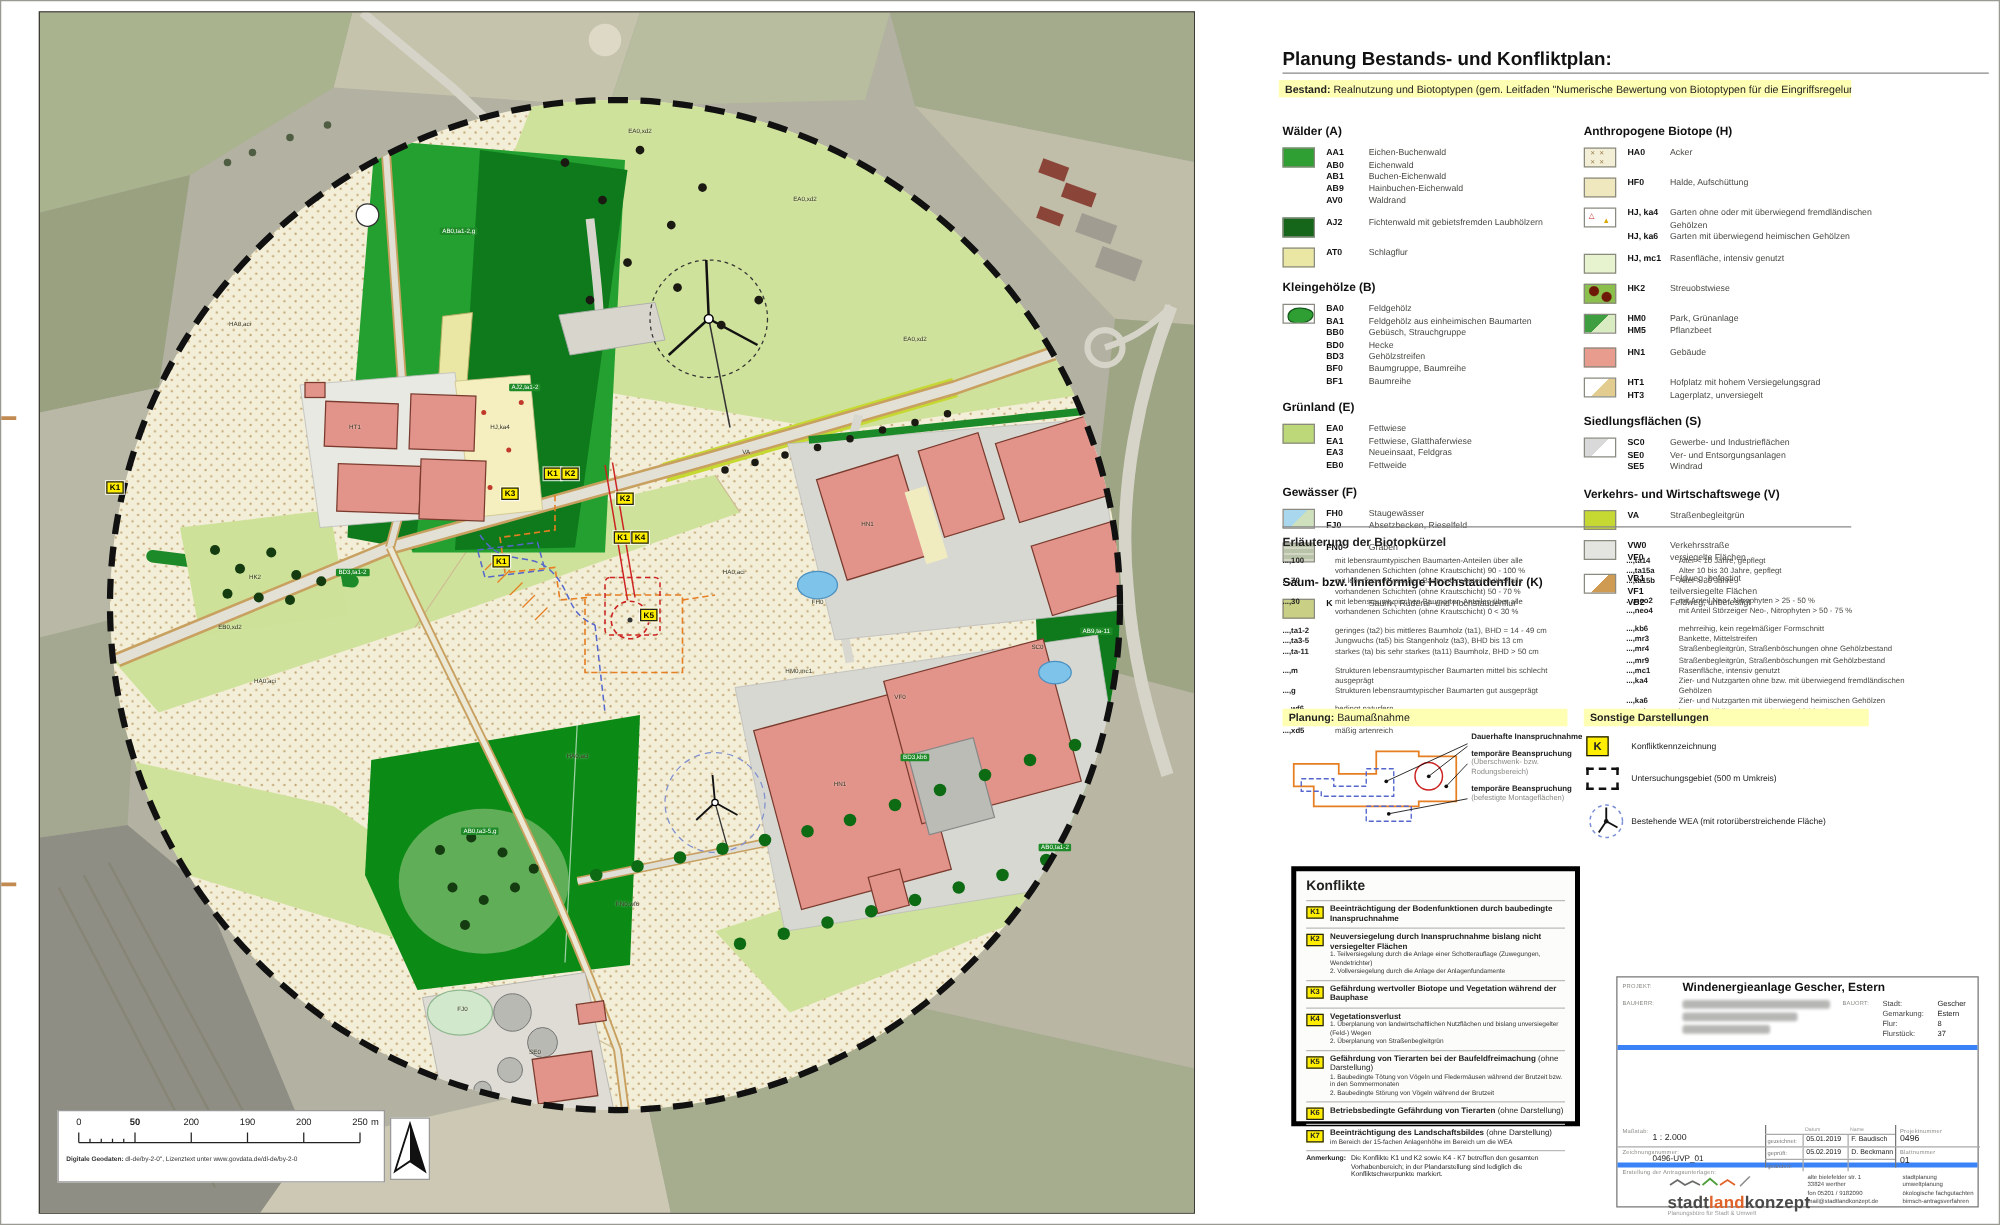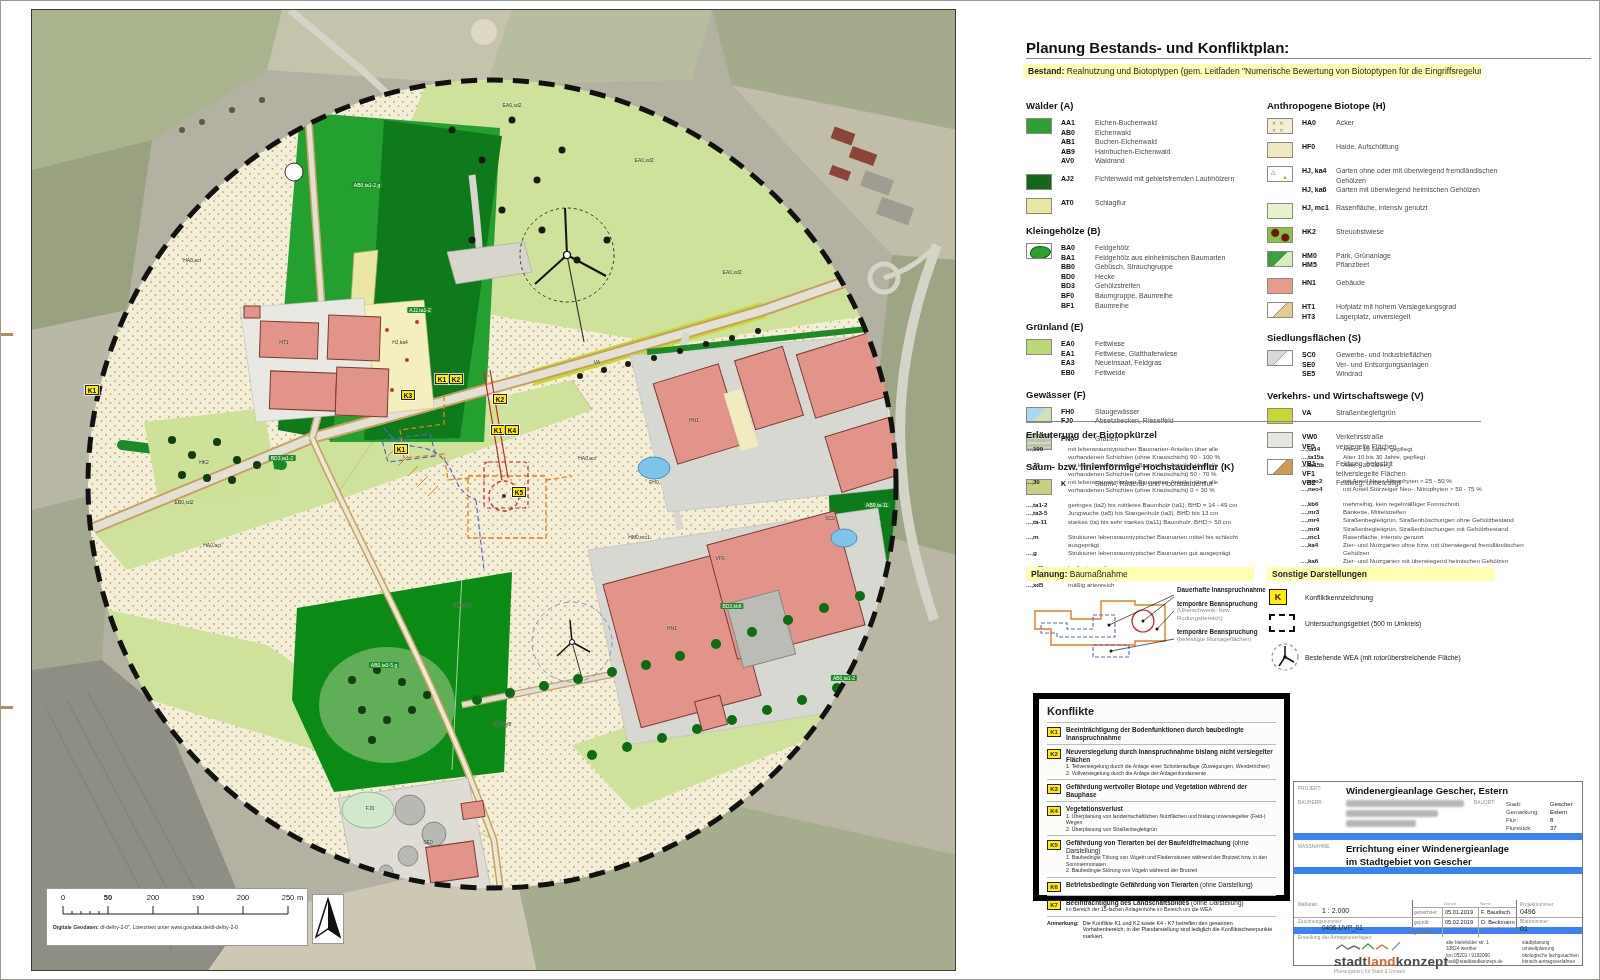--- a/index.html
+++ b/index.html
@@ -62,34 +62,34 @@
   .pl-item{margin-bottom:6px}
   .pl-main{font-size:6.3px;font-weight:bold;line-height:7.5px}
   .pl-sub{font-size:6px;color:#8a8a85;line-height:7.5px}
   .so-items{position:absolute;left:1268px;top:588px;width:230px}
   .so-row{display:flex;align-items:center;margin-bottom:9px}
   .so-ic{width:36px;flex:none;display:flex;justify-content:flex-start}
   .so-label{font-size:6.8px;color:#222}
   .kicon{width:18px;height:16px;background:#ffee00;border:1.5px solid #111;font-size:9px;font-weight:bold;display:flex;align-items:center;justify-content:center}
   .dashrect{width:26px;height:18px;border:2.5px dashed #111}
   
-  .konfbox{position:absolute;left:1032px;top:692px;width:257px;height:208px;background:#fcfcfa;border:6px solid #000000;padding:6px 8px 0}
+  .konfbox{position:absolute;left:1032px;top:692px;width:231px;height:208px;background:#fcfcfa;border:4px solid #000000;padding:6px 8px 0}
   .konf-title{font-weight:bold;font-size:11px;margin-bottom:5px}
   .k-row{border-top:1px solid #bbb;padding:3px 0 3px;display:flex}
   .k-b{width:14px;height:10px;background:#ffee00;border:1px solid #222;font-size:6px;font-weight:bold;display:flex;align-items:center;justify-content:center;flex:none;margin-right:5px;margin-top:1px}
   .k-main{font-size:6.4px;font-weight:bold;line-height:7.6px}
   .k-note{font-weight:normal}
   .k-sub{font-size:5.2px;font-weight:normal;color:#333;line-height:6.4px}
   .k-anm{border-top:1px solid #bbb;padding:3px 0;display:flex;font-size:5.4px;line-height:6.6px}
   .k-anm b{margin-right:4px;flex:none}
   
   .tb{position:absolute;left:1292px;top:780px;width:290px;height:185px;border:1px solid #777;background:#fff}
   .tb .lab{position:absolute;font-size:4.6px;color:#8a8a85;letter-spacing:.2px}
   .tb .big{position:absolute;font-weight:bold;font-size:9.5px;color:#111}
-  .tb-row{position:absolute;left:0;width:100%;border-bottom:7px solid #3b82f6}
+  .tb-row{position:absolute;left:0;width:100%;border-bottom:4px solid #3b82f6}
   .redact{position:absolute;background:#b6b6b4;border-radius:2px;filter:blur(1.2px)}
   .bo-row{display:flex;font-size:6px;line-height:8px}
   .bo-l{width:44px;color:#444}
   .bo-v{color:#222}
   .sg-row{display:flex;font-size:5.6px;line-height:9px;border-top:1px solid #aaa}
   .sg-h{display:flex;font-size:4.2px;color:#999;line-height:7px}
   .sg-c1{width:30px;padding-left:2px;color:#777;font-size:4.6px}
   .sg-c2{width:36px;border-left:1px solid #aaa;padding-left:2px}
   .sg-c3{width:37px;border-left:1px solid #aaa;padding-left:2px}
   .logo-line{font-size:13.5px;font-weight:bold;letter-spacing:.2px;line-height:13px}
@@ -970,25 +970,20 @@
           <div class="bo-row">
             <span class="bo-l">Flur:</span>
             <span class="bo-v">8</span>
           </div>
           <div class="bo-row">
             <span class="bo-l">Flurstück:</span>
             <span class="bo-v">37</span>
           </div>
         </div>
     </div>
-    <div class="tb-row" style="top:58px;height:34px">
-      <span class="lab" style="left:4px;top:4px">MASSNAHME:</span>
-      <span class="big" style="left:52px;top:3px">Errichtung einer Windenergieanlage</span>
-      <span class="big" style="left:52px;top:16px">im Stadtgebiet von Gescher</span>
-    </div>
     <div class="tb-row" style="top:118px;height:34px">
       <span class="lab" style="left:4px;top:2px">Maßstab:</span>
       <span style="position:absolute;left:28px;top:7px;font-size:7px">1 : 2.000</span>
       <div style="position:absolute;left:0;top:17px;width:118px;border-top:1px solid #aaa"></div>
       <span class="lab" style="left:4px;top:19px">Zeichnungsnummer:</span>
       <span style="position:absolute;left:28px;top:24px;font-size:6.5px">0496-UVP_01</span>
       <div style="position:absolute;left:118px;top:0;height:34px;border-left:1px solid #777"></div>
       <div style="position:absolute;left:118px;top:0;width:104px" id="sign-grid">
           <div class="sg-h">
             <span class="sg-c1" style="border-left: none;"></span>

